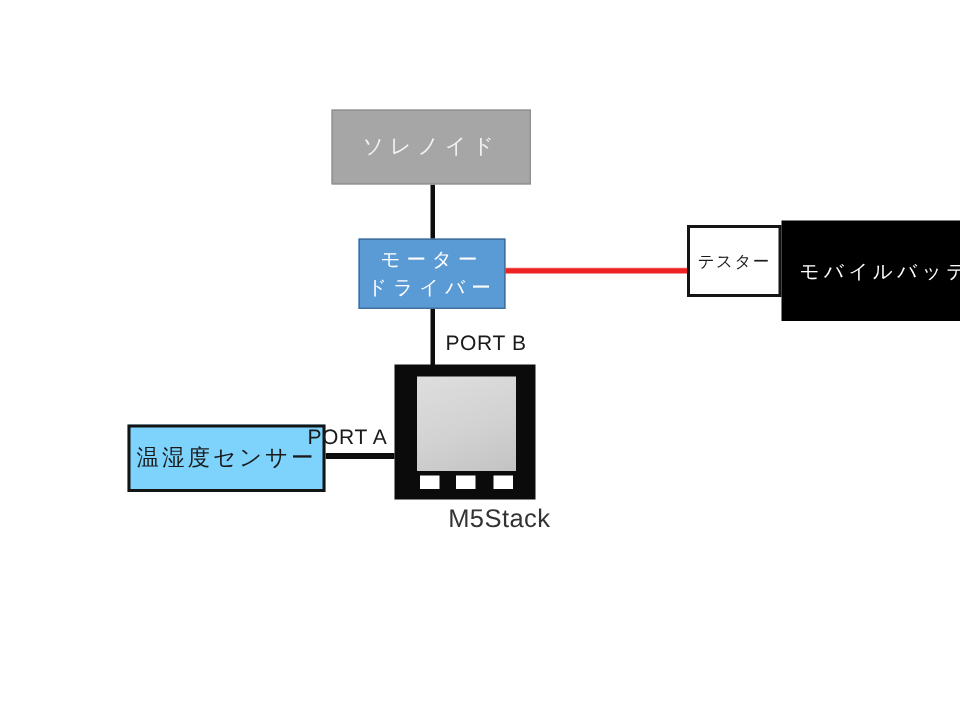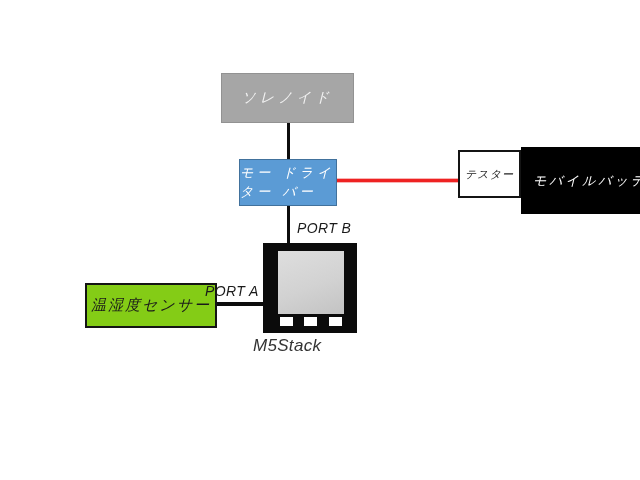--- a/index.html
+++ b/index.html
@@ -1,46 +1,46 @@
 <!DOCTYPE html>
 <html><head>
 <meta charset="utf-8">
 <style>
   html,body{margin:0;padding:0;background:#fff;}
   #canvas{
     position:relative;width:640px;height:480px;background:#ffffff;
-    overflow:hidden;font-family:"Liberation Sans","DejaVu Sans",sans-serif;font-style:italic;
+    overflow:hidden;font-family:"Liberation Sans","DejaVu Sans",sans-serif;
   }
   .node{position:absolute;display:flex;align-items:center;justify-content:center;box-sizing:border-box;}
 
   .solenoid{
     left:221px;top:73px;width:133px;height:50px;
     background:#a6a6a6;border:1px solid #929292;
     color:#f2f2f2;font-size:14px;letter-spacing:4px;
   }
   .motor-driver{
     left:239px;top:159px;width:98px;height:47px;
     background:#5b9bd5;border:1px solid #41719c;
     color:#ffffff;font-size:13px;letter-spacing:4px;
-    flex-direction:row;line-height:1.45;
+    flex-direction:column;line-height:1.45;text-align:right;
   }
   .tester{
     left:458px;top:150px;width:63px;height:48px;
     background:#ffffff;border:2px solid #141414;
     color:#1a1a1a;font-size:11px;letter-spacing:1px;
   }
   .battery{
     left:521px;top:147px;width:180px;height:67px;
     background:#000000;color:#ffffff;
     font-size:13px;letter-spacing:3px;
     justify-content:flex-start;padding-left:12px;
   }
   .sensor{
     left:85px;top:283px;width:132px;height:45px;
-    background:#84cc16;border:2px solid #141414;
+    background:#7dd3fc;border:2px solid #141414;
     color:#1a1a1a;font-size:15px;letter-spacing:2px;
   }
 
   .wire{position:absolute;background:#0d0d0d;}
   .wire-v{width:3px;}
   .wire-h{height:4px;}
   .wire-solenoid-driver{left:287px;top:123px;height:37px;}
   .wire-driver-m5{left:287px;top:206px;height:38px;}
   .wire-sensor-m5{left:217px;top:302px;width:46px;}
   .wire-red{
@@ -57,21 +57,21 @@
     background:#0b0b0b;
   }
   .m5stack-screen{
     position:absolute;left:15px;top:8px;width:66px;height:63px;
     background:linear-gradient(160deg,#dedede 0%,#d2d2d2 55%,#c3c3c3 100%);
   }
   .m5stack-btn{position:absolute;top:74px;width:13px;height:9px;background:#ffffff;}
   .btn-a{left:17px;} .btn-b{left:41px;} .btn-c{left:66px;}
   .m5stack-label{
     position:absolute;left:253px;top:336px;width:114px;
-    text-align:left;font-size:17px;color:#333333;letter-spacing:0.3px;
+    text-align:right;font-size:17px;color:#333333;letter-spacing:0.3px;
   }
 </style>
 </head>
 <body>
 
 <div id="canvas">
 
   <div class="wire wire-v wire-solenoid-driver"></div>
   <div class="wire wire-v wire-driver-m5"></div>
   <div class="wire wire-h wire-sensor-m5"></div>

